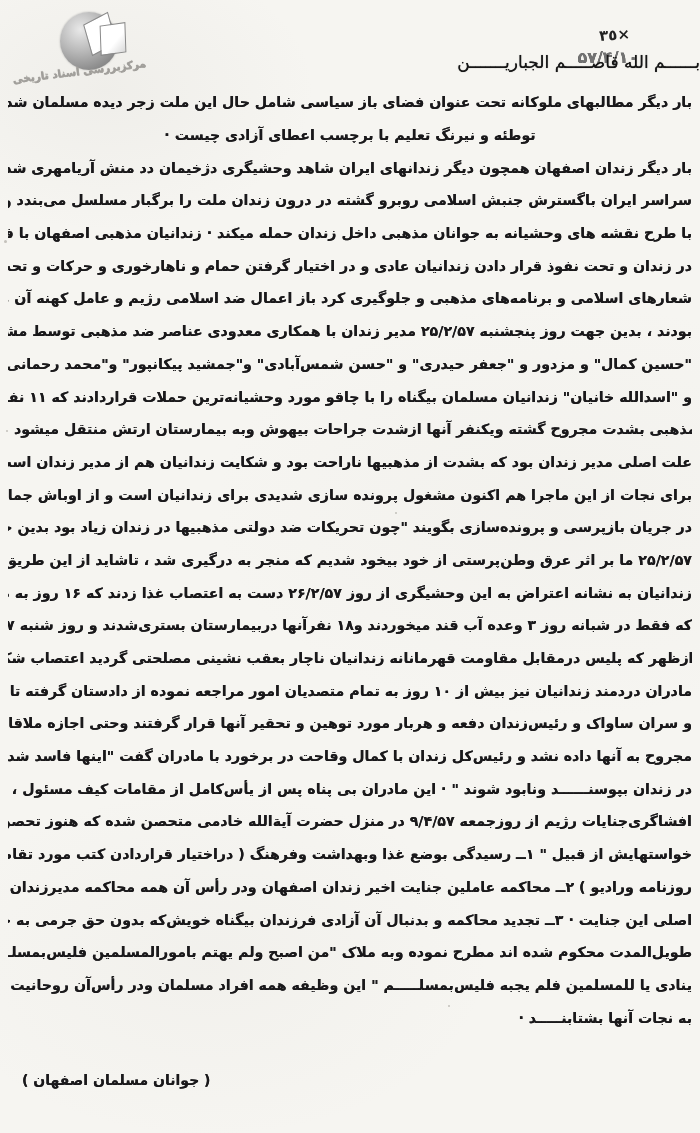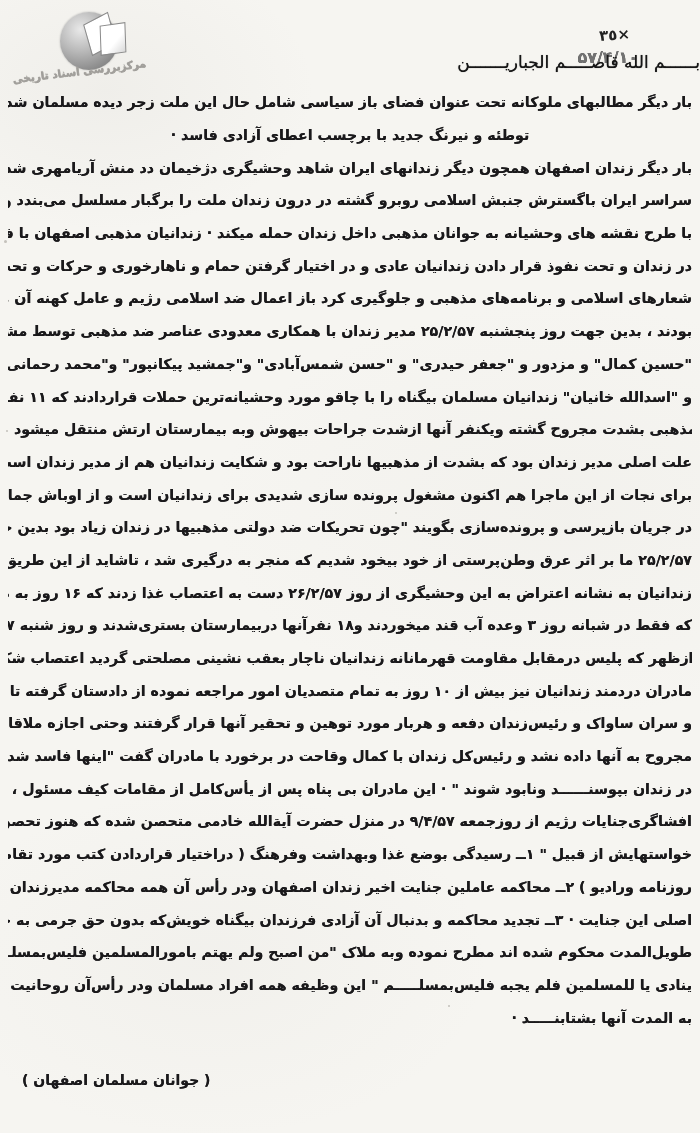--- a/index.html
+++ b/index.html
@@ -91,21 +91,21 @@
   </div>
   <div class="caption">مرکزبررسی اسناد تاریخی</div>
 </div>
 
 <div class="ref-mark">٣٥×</div>
 <div class="doc-date">۵۷/۴/۱۰</div>
 <div class="bismillah">بــــــم الله قاصـــــم الجباریـــــــن</div>
 
 <div class="doc-body">
     <div class="line">بار دیگر مطالبهای ملوکانه تحت عنوان فضای باز سیاسی شامل حال این ملت زجر دیده مسلمان شد وآنها دانستنــدکه</div>
-    <div class="line center">توطئه و نیرنگ جدید با برچسب اعطای آزادی فاسد ·</div>
+    <div class="line center">توطئه و نیرنگ تعلیم با برچسب اعطای آزادی چیست ·</div>
     <div class="line">بار دیگر زندان اصفهان همچون دیگر زندانهای ایران شاهد وحشیگری دژخیمان دد منش آریامهری شد · رژیم حاکم که در</div>
     <div class="line">سراسر ایران باگسترش جنبش اسلامی روبرو گشته در درون زندان ملت را برگبار مسلسل می‌بندد و برای تلاش مذبوحانــه</div>
     <div class="line">با طرح نقشه های وحشیانه به جوانان مذهبی داخل زندان حمله میکند · زندانیان مذهبی اصفهان با فعالیتهای خویــش</div>
     <div class="line">در زندان و تحت نفوذ قرار دادن زندانیان عادی و در اختیار گرفتن حمام و ناهارخوری و حرکات و تحت گرفتن و تعلیم غذا و ترتیب دادن</div>
     <div class="line">شعارهای اسلامی و برنامه‌های مذهبی و جلوگیری کرد باز اعمال ضد اسلامی رژیم و عامل کهنه آن مدیر زندان را بستوه آورده</div>
     <div class="line">بودند ، بدین جهت روز پنجشنبه ۲۵/۲/۵۷ مدیر زندان با همکاری معدودی عناصر ضد مذهبی توسط مشتی اوباش بنامهــــون</div>
     <div class="line">"حسین کمال" و مزدور و "جعفر حیدری" و "حسن شمس‌آبادی" و"جمشید پیکانپور" و"محمد رحمانی" و "اصغر کاسپاسی"</div>
     <div class="line">و "اسدالله خانیان" زندانیان مسلمان بیگناه را با چاقو مورد وحشیانه‌ترین حملات قراردادند که ۱۱ نفر از زندانیان ــ</div>
     <div class="line center">مذهبی بشدت مجروح گشته ویکنفر آنها ازشدت جراحات بیهوش وبه بیمارستان ارتش منتقل میشود ·</div>
     <div class="line">علت اصلی مدیر زندان بود که بشدت از مذهبیها ناراحت بود و شکایت زندانیان هم از مدیر زندان است ، مدیر زندا ن</div>
@@ -119,21 +119,21 @@
     <div class="line">و سران ساواک و رئیس‌زندان دفعه و هربار مورد توهین و تحقیر آنها قرار گرفتند وحتی اجازه ملاقات با زندان ــ</div>
     <div class="line">مجروح به آنها داده نشد و رئیس‌کل زندان با کمال وقاحت در برخورد با مادران گفت "اینها فاسد شده و بایــــد</div>
     <div class="line">در زندان بپوسنــــــد ونابود شوند " · این مادران بی پناه پس از یأس‌کامل از مقامات کیف مسئول ، این بار برا ی</div>
     <div class="line">افشاگری‌جنایات رژیم از روزجمعه ۹/۴/۵۷ در منزل حضرت آیةالله خادمی متحصن شده که هنوز تحصن ادامه دارد و</div>
     <div class="line">خواستهایش از قبیل " ۱ــ رسیدگی بوضع غذا وبهداشت وفرهنگ ( دراختیار قراردادن کتب مورد تقاضای‌زندانیان</div>
     <div class="line">روزنامه ورادیو )  ۲ــ محاکمه عاملین جنایت اخیر زندان اصفهان ودر رأس آن همه محاکمه مدیرزندان و ــ و علــت</div>
     <div class="line">اصلی این جنایت · ۳ــ تجدید محاکمه و بدنبال آن آزادی فرزندان بیگناه خویش‌که بدون حق جرمی به حبس‌هـای</div>
     <div class="line">طویل‌المدت محکوم شده اند مطرح نموده وبه ملاک "من اصبح ولم یهتم بامورالمسلمین فلیس‌بمسلــم  و من سمع رجلا" ــ</div>
     <div class="line">ینادی یا للمسلمین فلم یجبه فلیس‌بمسلـــــم " این وظیفه همه افراد مسلمان ودر رأس‌آن روحانیت مسئول است کـــــه</div>
     <div class="line split">
-      <span>به المدت آنها بشتابنـــــد ·</span>
+      <span>به نجات آنها بشتابنـــــد ·</span>
     </div>
   </div>
 
 <div class="signature">( جوانان مسلمان اصفهان )</div>
 
 <div class="speck" style="top:240px;left:4px;width:3px;height:3px;"></div>
 <div class="speck" style="top:430px;left:6px;width:2px;height:2px;"></div>
 <div class="speck" style="top:512px;left:395px;width:2px;height:2px;"></div>
 <div class="speck" style="top:1005px;left:448px;width:2px;height:2px;"></div>
 

